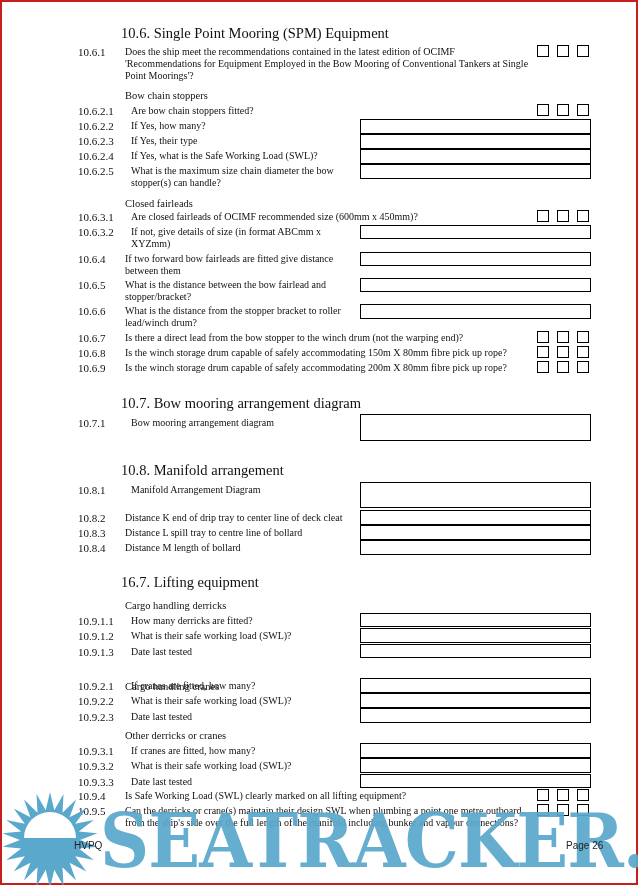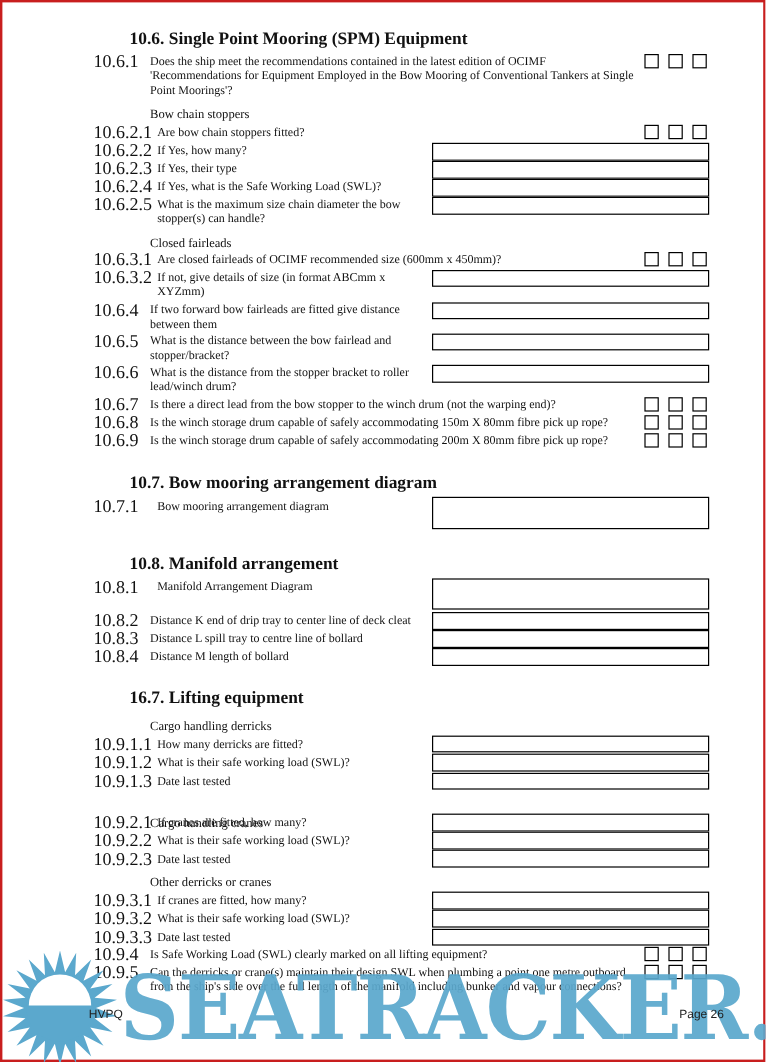--- a/index.html
+++ b/index.html
@@ -1,22 +1,22 @@
 <!DOCTYPE html>
 <html><head>
 <meta charset="utf-8">
 <style>
   html, body { margin:0; padding:0; }
   body { width:638px; height:885px; position:relative; background:#fff; overflow:hidden;
          font-family:"Liberation Serif","DejaVu Serif",serif; color:#111; }
   .frame { position:absolute; left:0; top:0; width:634px; height:881px; border:2px solid #c81e1e; }
-  .num { position:absolute; left:78px; font-size:15px; line-height:12px; }
+  .num { position:absolute; left:78px; font-size:11px; line-height:12px; }
   .q { position:absolute; font-size:10px; line-height:12px; }
   .sub { position:absolute; left:125px; font-size:10.5px; line-height:12px; }
-  .h { position:absolute; left:108px; font-size:14.5px; font-weight:bold; line-height:16px; }
+  .h { position:absolute; left:121px; font-size:14.5px; font-weight:normal; line-height:16px; }
   .box { position:absolute; left:360px; width:231px; border:1.4px solid #000; box-sizing:border-box; background:#fff; }
   .cbs { position:absolute; left:537px; display:flex; gap:8px; }
   .cb { width:12px; height:12px; border:1.2px solid #000; box-sizing:border-box; background:#fff; }
   .wm-text { position:absolute; left:100px; top:806px; font-family:"DejaVu Serif",serif; font-weight:bold;
              font-size:74px; line-height:70px; letter-spacing:-1px; color:#5ba8cd; opacity:0.93;
              pointer-events:none; transform:scaleX(0.92); transform-origin:left top; }
   .footer { position:absolute; font-family:"Liberation Sans",sans-serif; font-size:10px; color:#222; z-index:3; }
   .sun { position:absolute; left:0; top:790px; width:105px; height:95px; }
 </style>
 </head>

